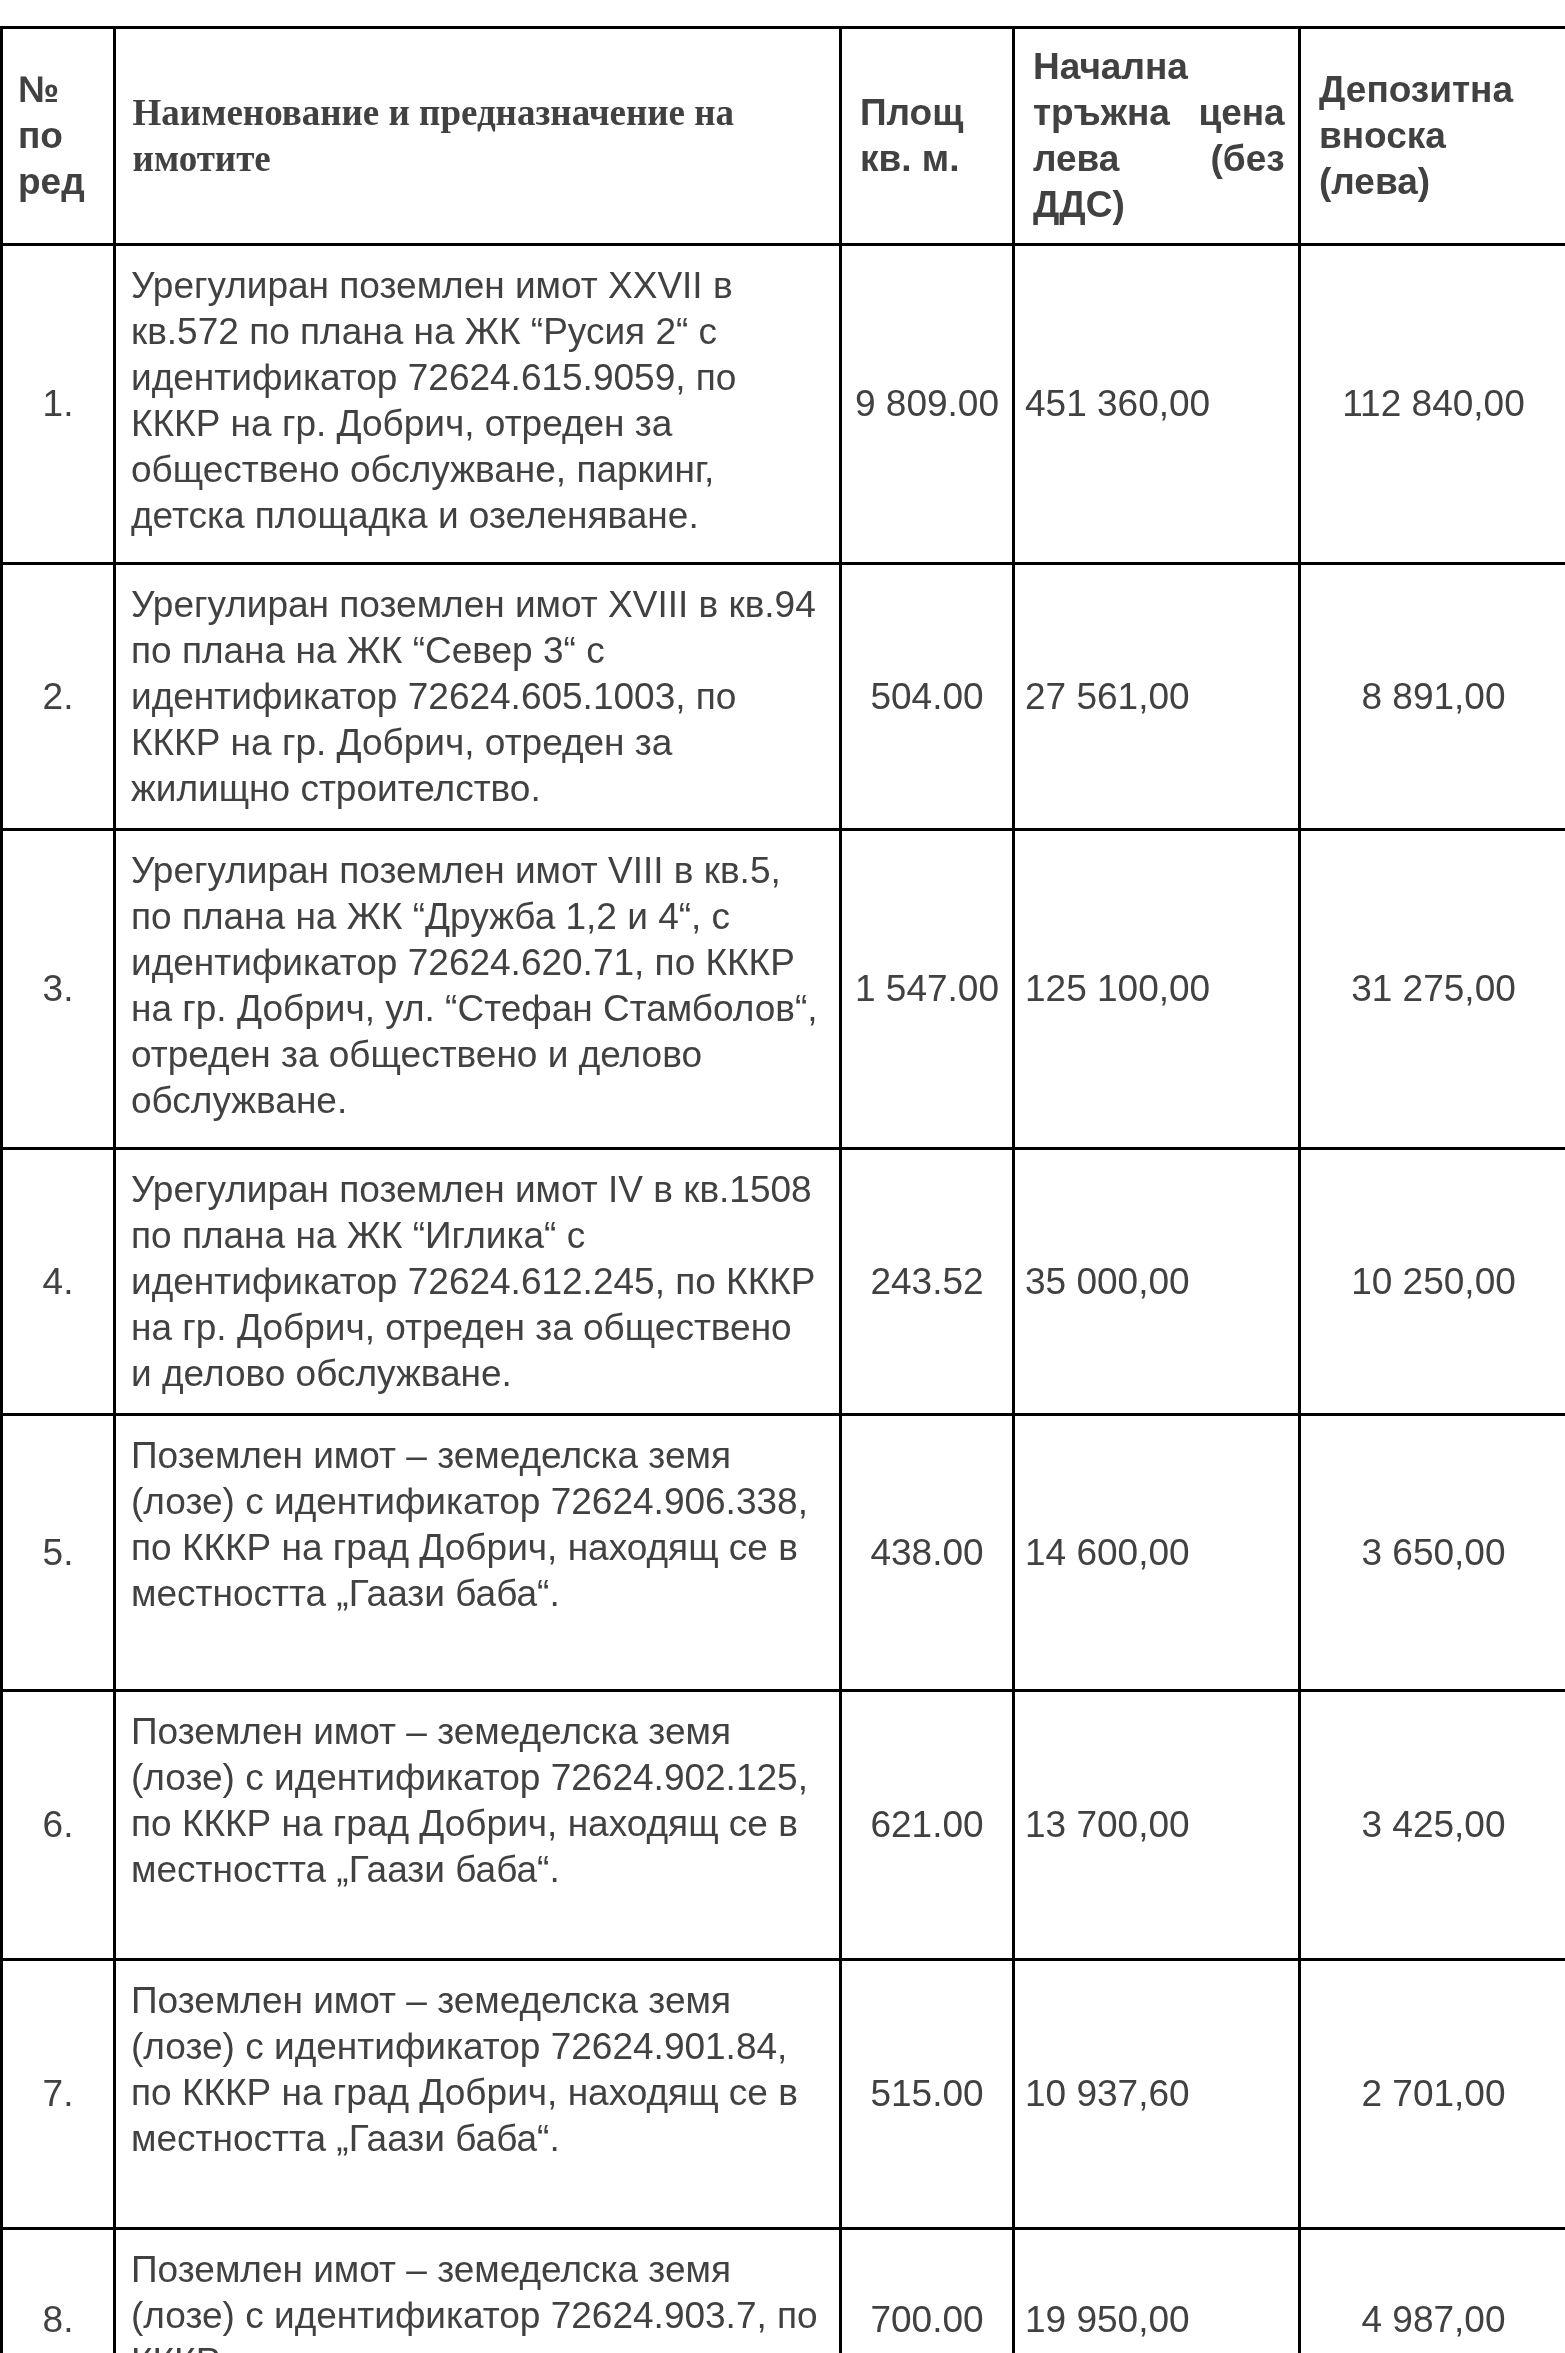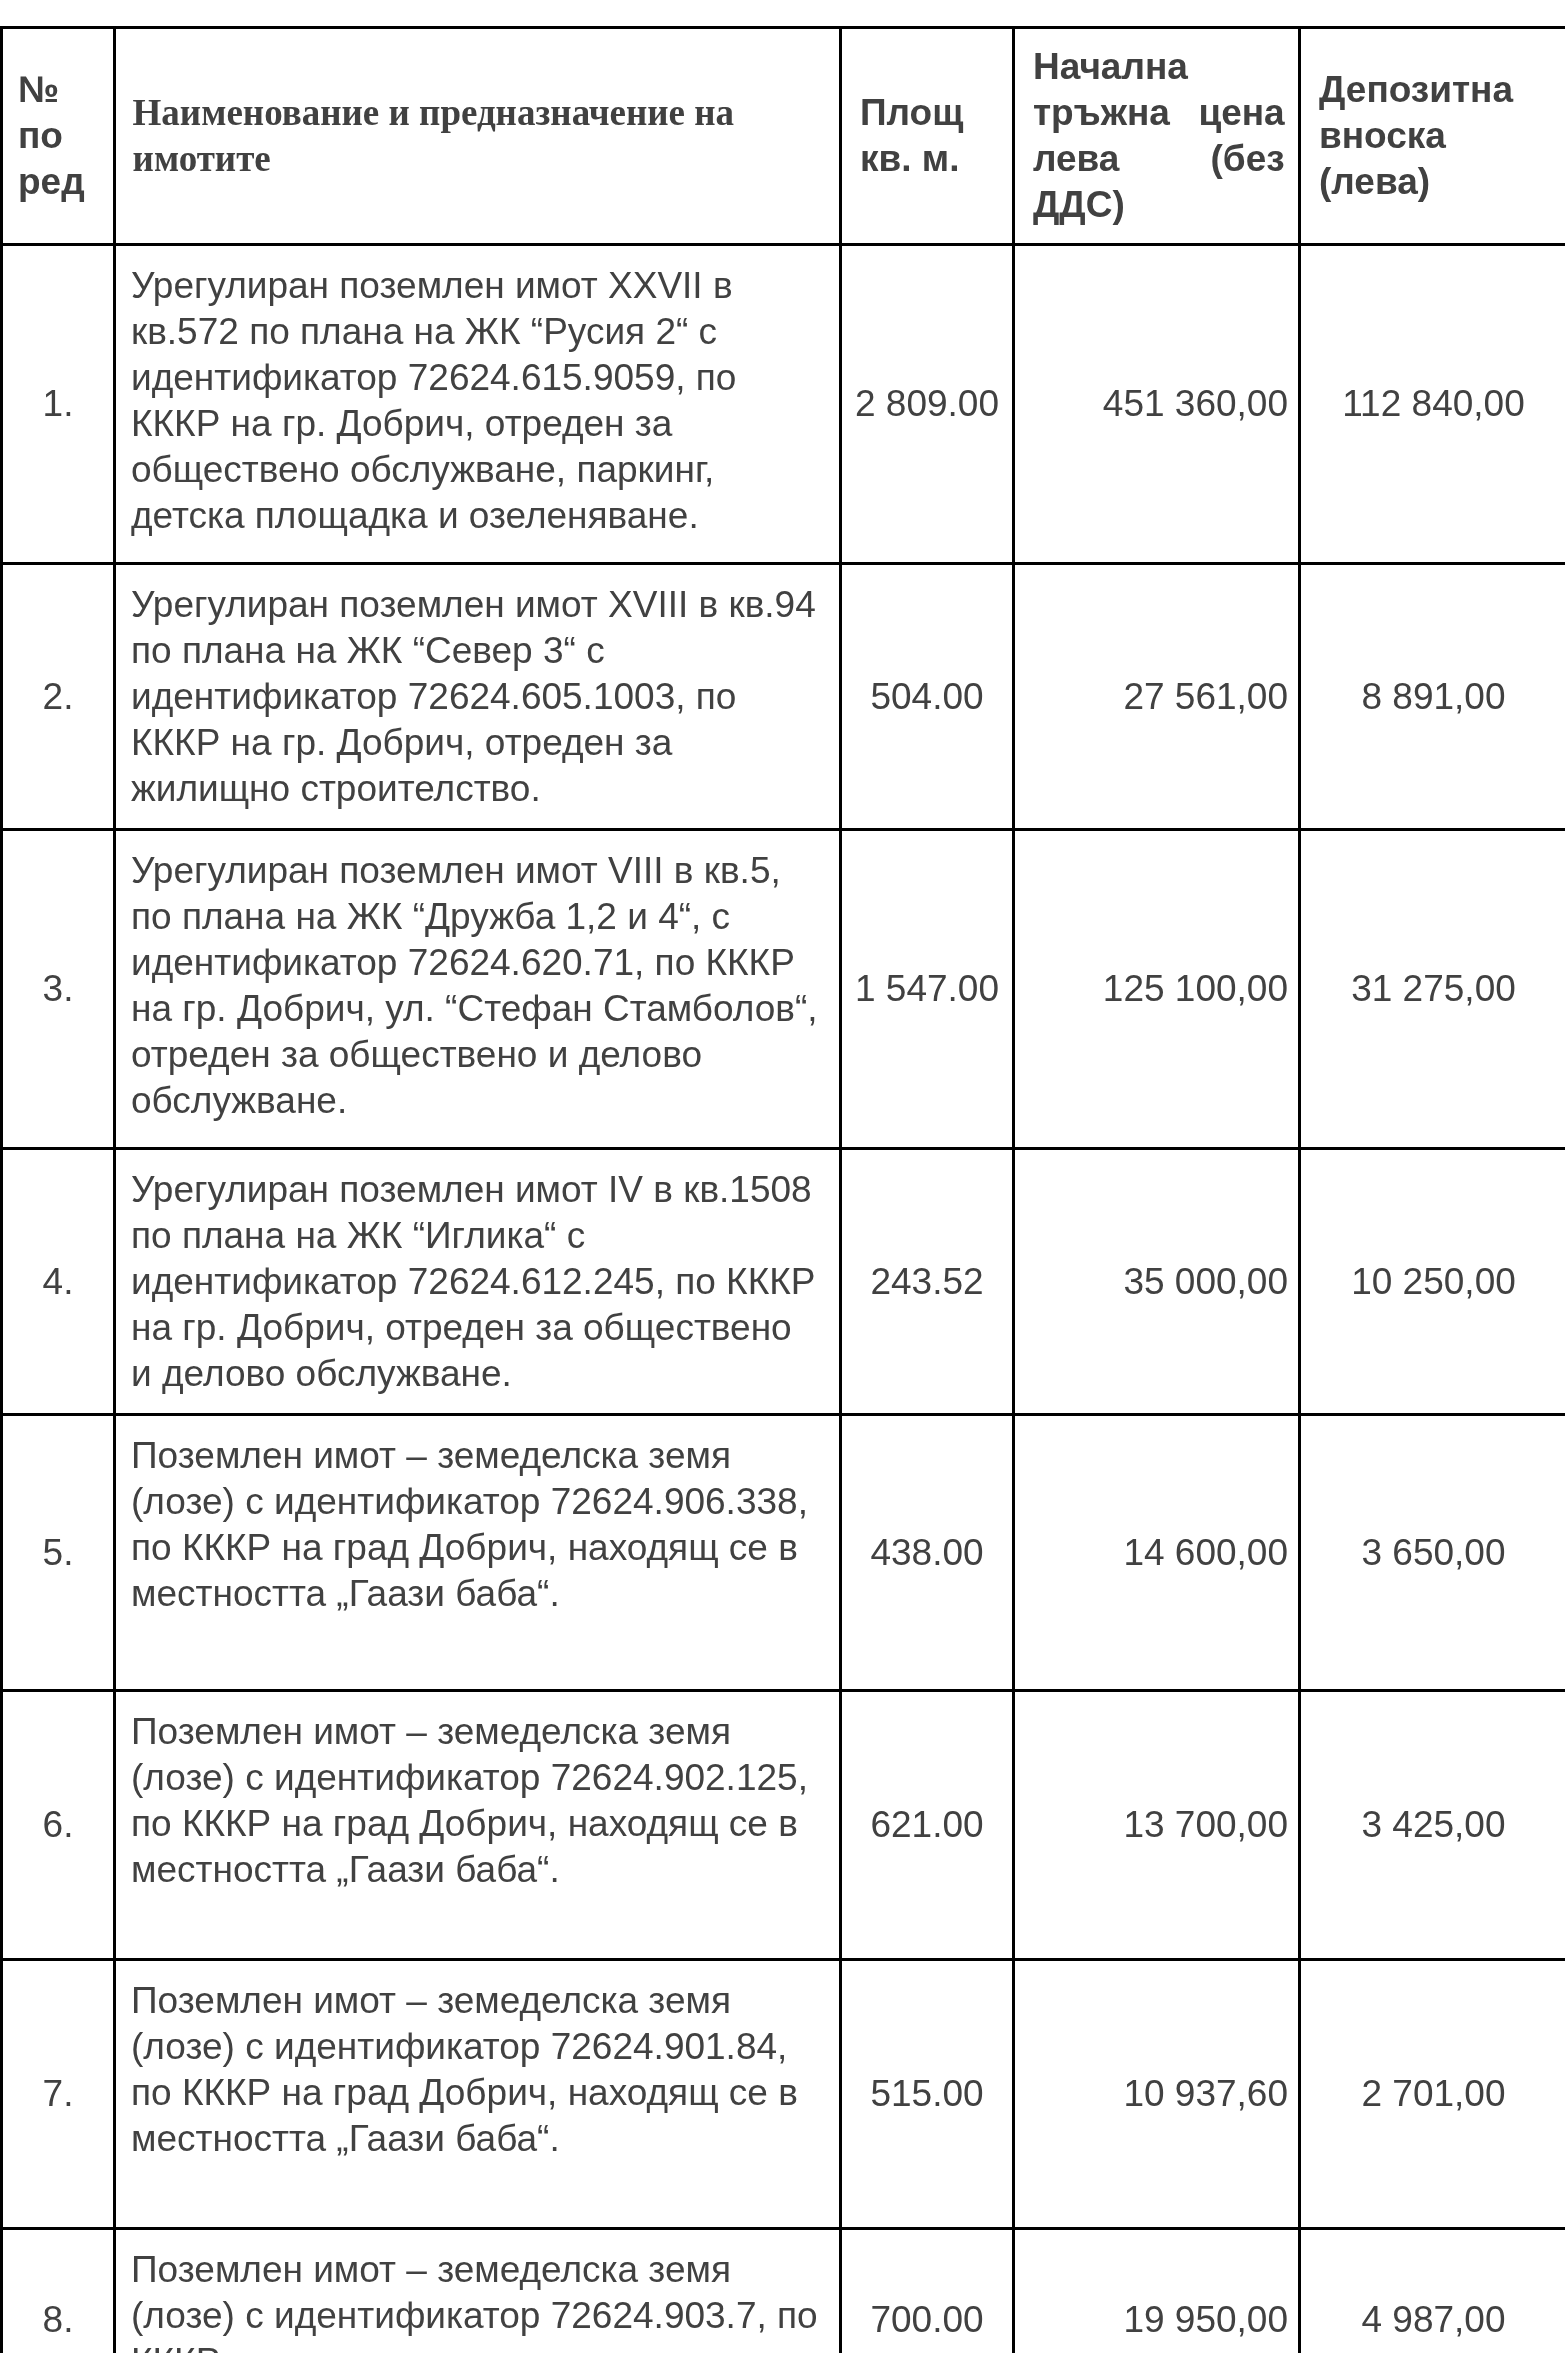--- a/index.html
+++ b/index.html
@@ -49,21 +49,21 @@
   td.c-num {
     text-align: center;
     padding: 8.3px 5px;
   }
   td.c-name {
     vertical-align: top;
     padding: 16.6px 16.6px 16.6px 15px;
     text-align: left;
   }
   td.c-area    { text-align: center; padding: 8.3px 11.6px; }
-  td.c-price   { text-align: right; padding: 1px 10px; }
+  td.c-price   { text-align: left; padding: 1px 10px; }
   td.c-deposit { text-align: center; padding: 8.3px 10px; }
 
   tr.header-row { height: 217px; }
   tr.r0 { height: 319px; }
   tr.r1 { height: 261px; }
   tr.r2 { height: 319px; }
   tr.r3 { height: 261px; }
   tr.r4 { height: 276px; }
   tr.r5 { height: 269px; }
   tr.r6 { height: 269px; }
@@ -95,21 +95,21 @@
         <th class="h-num">№ по ред</th>
         <th class="h-name">Наименование и предназначение на имотите</th>
         <th class="h-area">Площ кв. м.</th>
         <th class="h-price">Начална тръжна цена лева (без ДДС)</th>
         <th class="h-deposit">Депозитна вноска (лева)</th>
       </tr>
 
       <tr class="r0">
         <td class="c-num">1.</td>
         <td class="c-name">Урегулиран поземлен имот XXVII в кв.572 по плана на ЖК “Русия 2“ с идентификатор 72624.615.9059, по КККР на гр. Добрич, отреден за обществено обслужване, паркинг, детска площадка и озеленяване.</td>
-        <td class="c-area">2 809.00</td>
+        <td class="c-area">9 809.00</td>
         <td class="c-price">451 360,00</td>
         <td class="c-deposit">112 840,00</td>
       </tr>
 
       <tr class="r1">
         <td class="c-num">2.</td>
         <td class="c-name">Урегулиран поземлен имот XVIII в кв.94 по плана на ЖК “Север 3“ с идентификатор 72624.605.1003, по КККР на гр. Добрич, отреден за жилищно строителство.</td>
         <td class="c-area">504.00</td>
         <td class="c-price">27 561,00</td>
         <td class="c-deposit">8 891,00</td>

